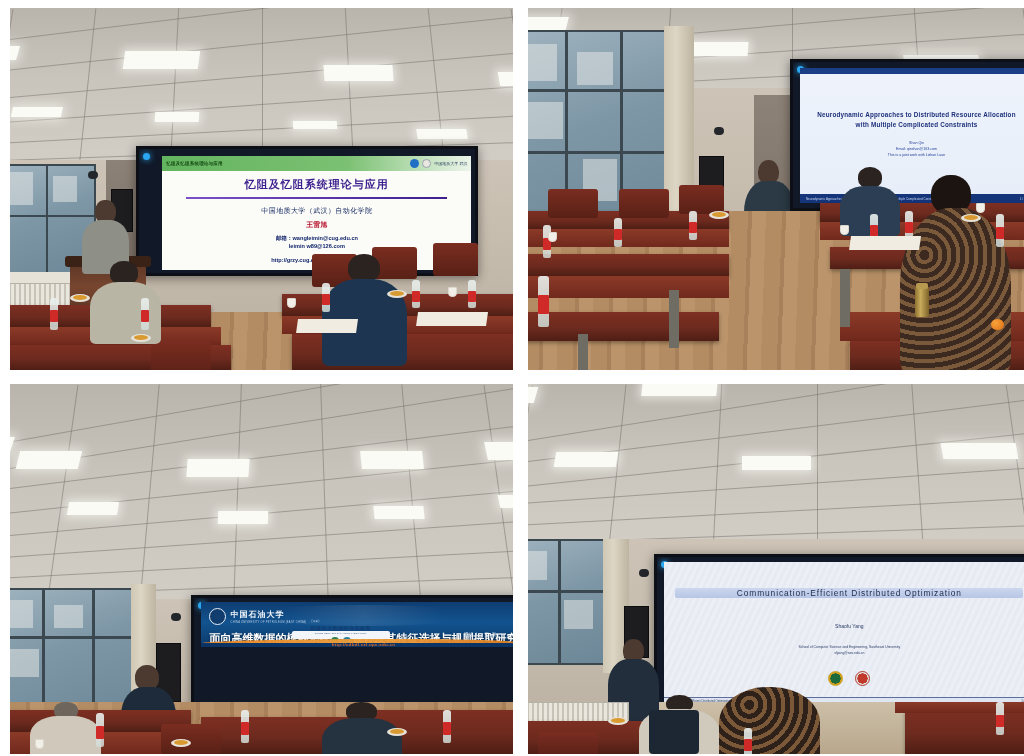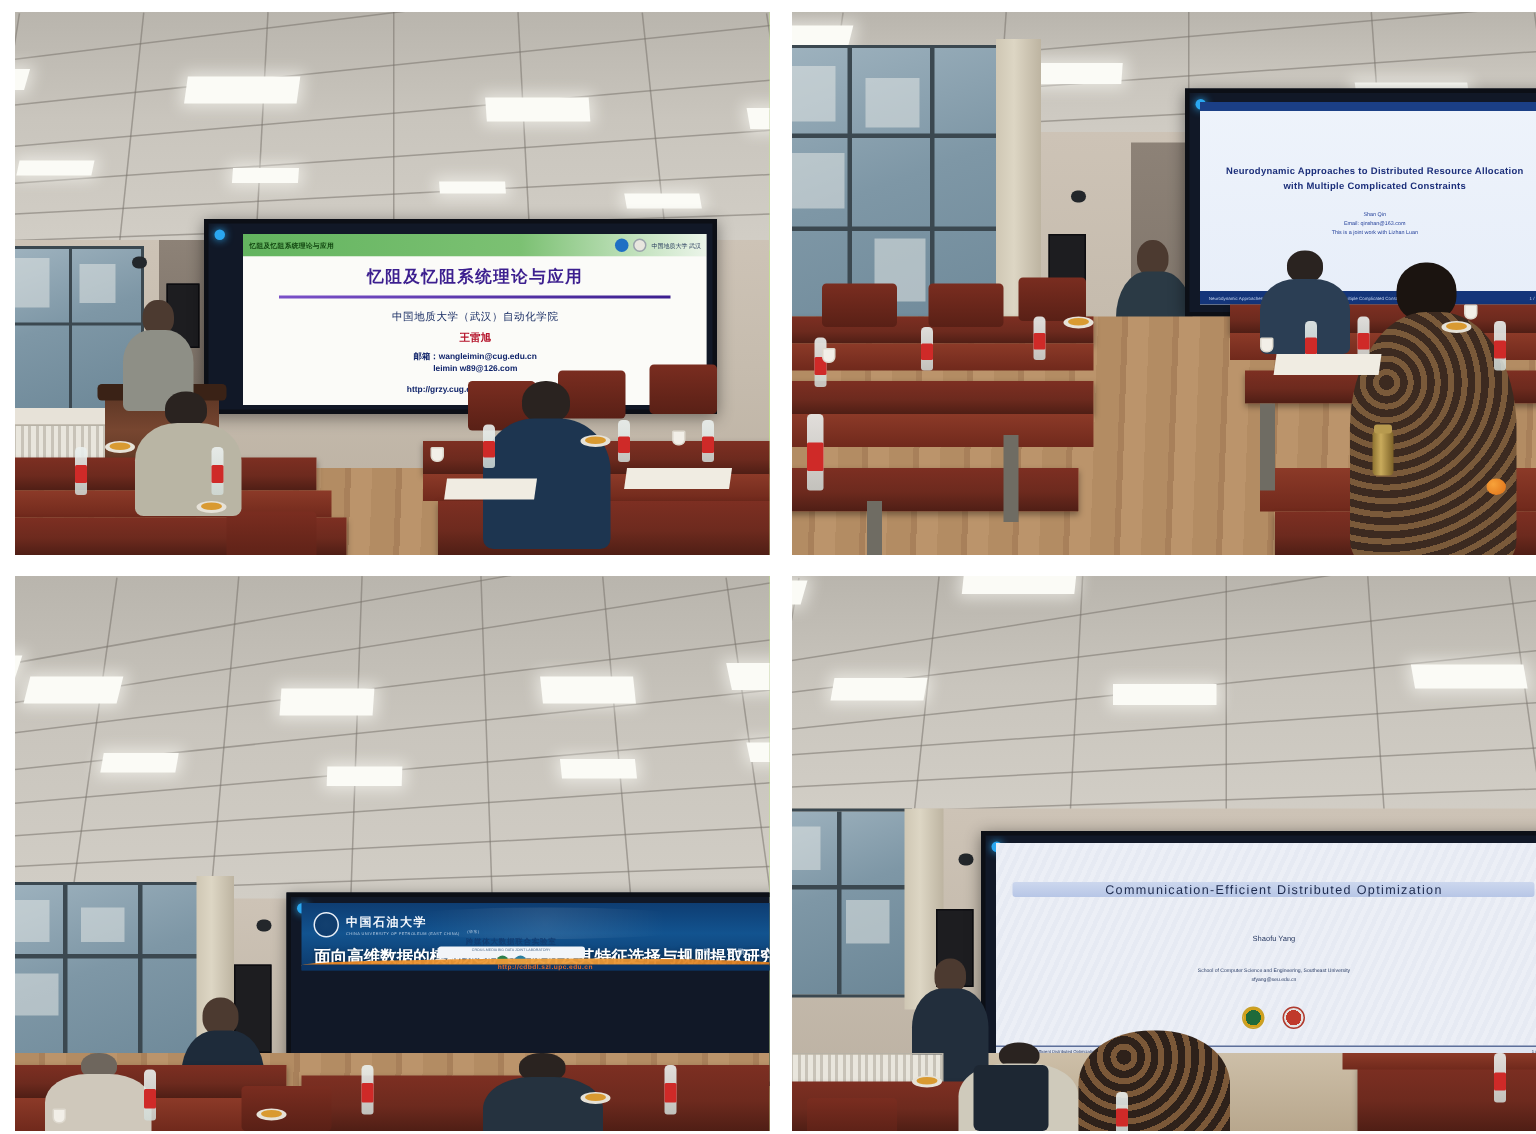--- a/index.html
+++ b/index.html
@@ -3,21 +3,21 @@
 <meta charset="utf-8">
 <title>Seminar Photo Collage</title>
 <style>
   html,body{margin:0;padding:0;background:#ffffff;}
   body{width:1024px;height:756px;overflow:hidden;font-family:"Liberation Sans",sans-serif;}
 
   .collage{position:relative;width:1024px;height:756px;background:#fff;
            display:grid;grid-template-columns:503px 503px;grid-template-rows:362px 370px;
            column-gap:15px;row-gap:14px;padding:8px 0 0 10px;box-sizing:border-box;}
 
-  .photo{position:relative;overflow:hidden;background:#84cc16;padding-left:44px;}
+  .photo{position:relative;overflow:hidden;background:#c4b5fd;padding-left:44px;}
 
   
   .room{position:absolute;inset:0;overflow:hidden;}
 
   
   .ceiling{position:absolute;left:-12%;right:-12%;top:0;height:46%;
            background:linear-gradient(#b9b5ad,#c9c5bd 45%,#d2cec6);
            transform-origin:50% 0;}
   .ceil-grid{position:absolute;inset:0;}
   .ceil-grid i{position:absolute;background:rgba(120,115,108,.55);}

